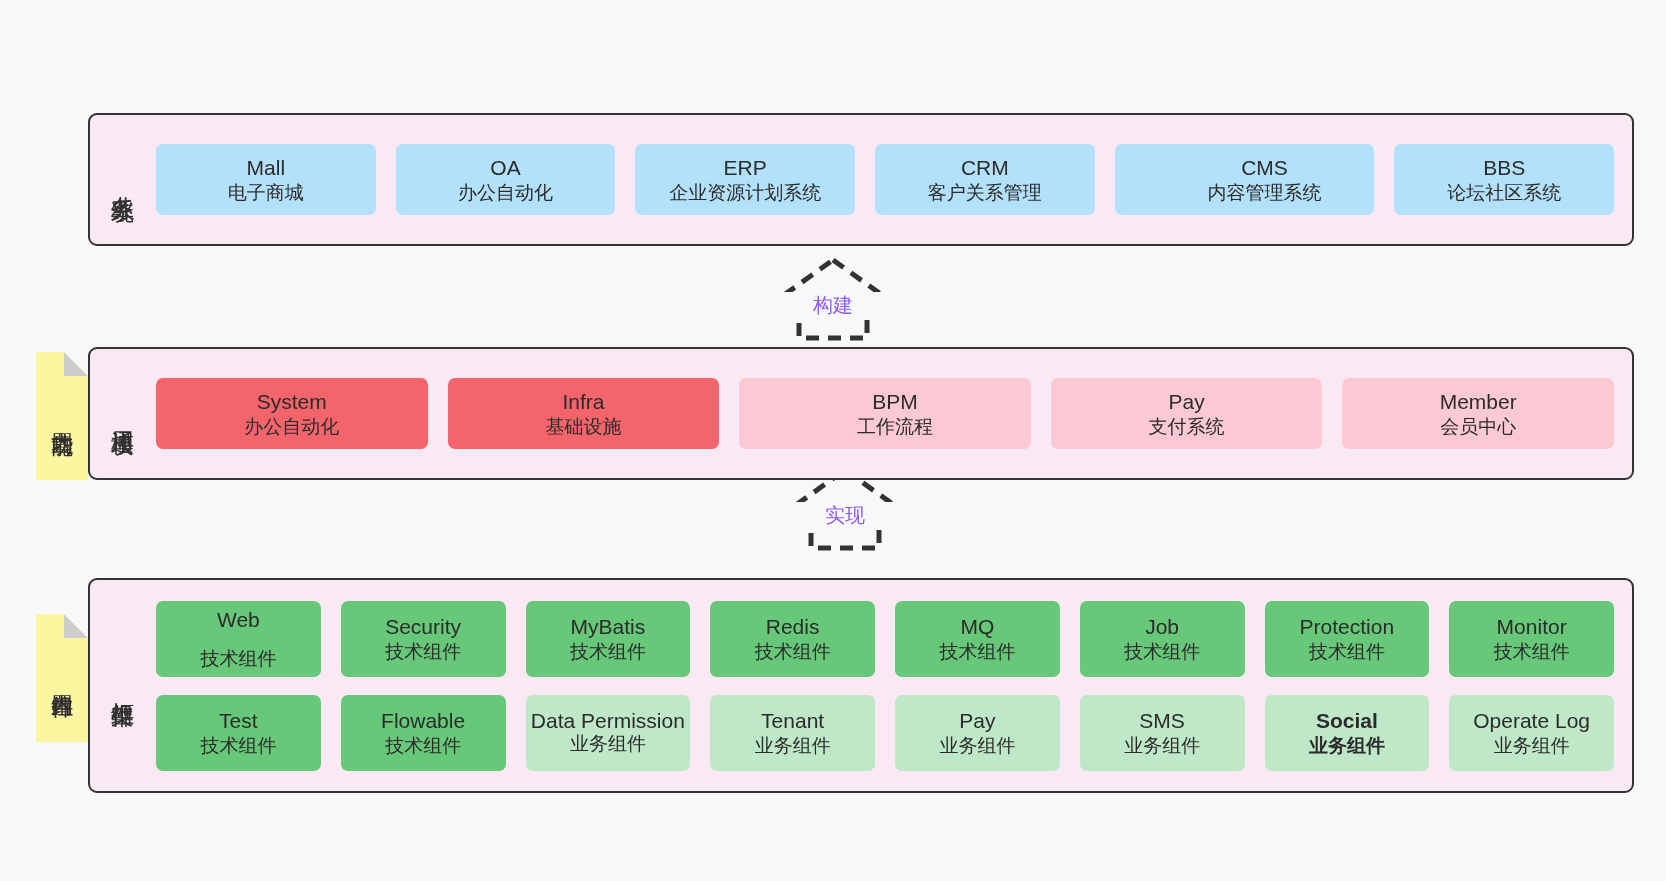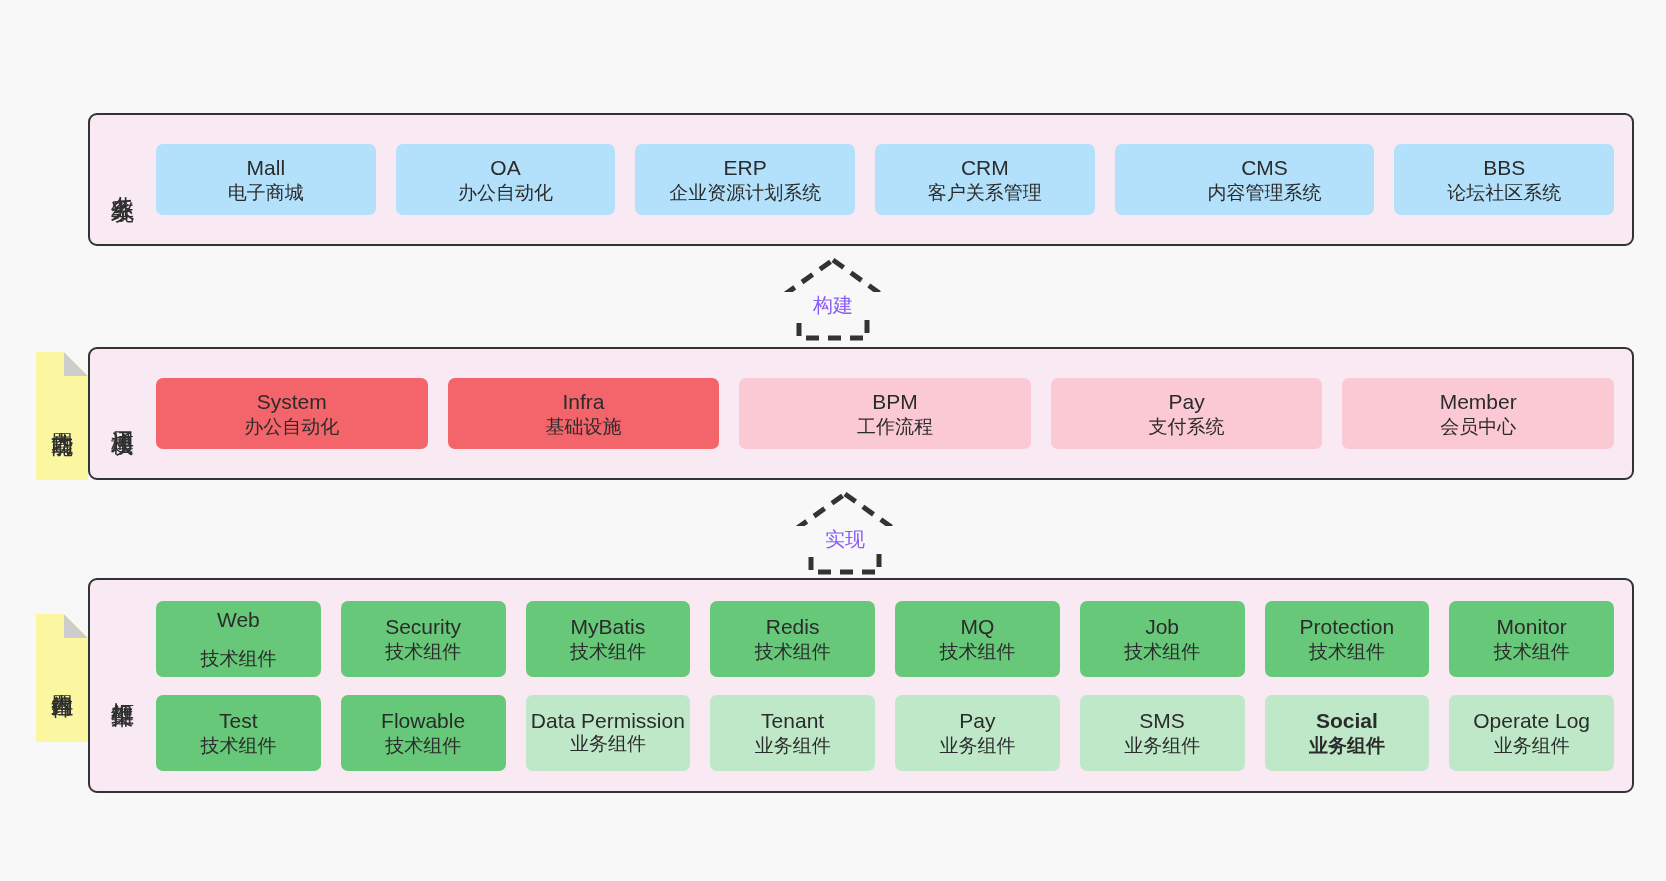--- a/index.html
+++ b/index.html
@@ -184,21 +184,21 @@
           <span class="t2">支付系统</span>
         </div>
         <div class="cell c-pink" style="height:71px;">
           <span class="t1">Member</span>
           <span class="t2">会员中心</span>
         </div>
       </div>
     </div>
   </div>
 
-  <div class="arrow" style="left:772px; top:492px; width:146px; height:82px;">
+  <div class="arrow" style="left:772px; top:468px; width:146px; height:82px;">
     <svg width="146" height="82" viewBox="0 0 146 82">
       <path d="M 73 2 L 143 52 L 107 52 L 107 80 L 39 80 L 39 52 L 3 52 Z" fill="none" stroke="#333333" stroke-width="5" stroke-dasharray="13,9" stroke-linejoin="miter"></path>
     </svg>
     <div class="arrow-label" style="top:34px;">实现</div>
   </div>
 
   <div class="note" id="note-builtin-component" style="left:36px; top:614px; width:52px; height:128px;">
     <span class="fold"></span>
     <span>内置组件</span>
   </div>

